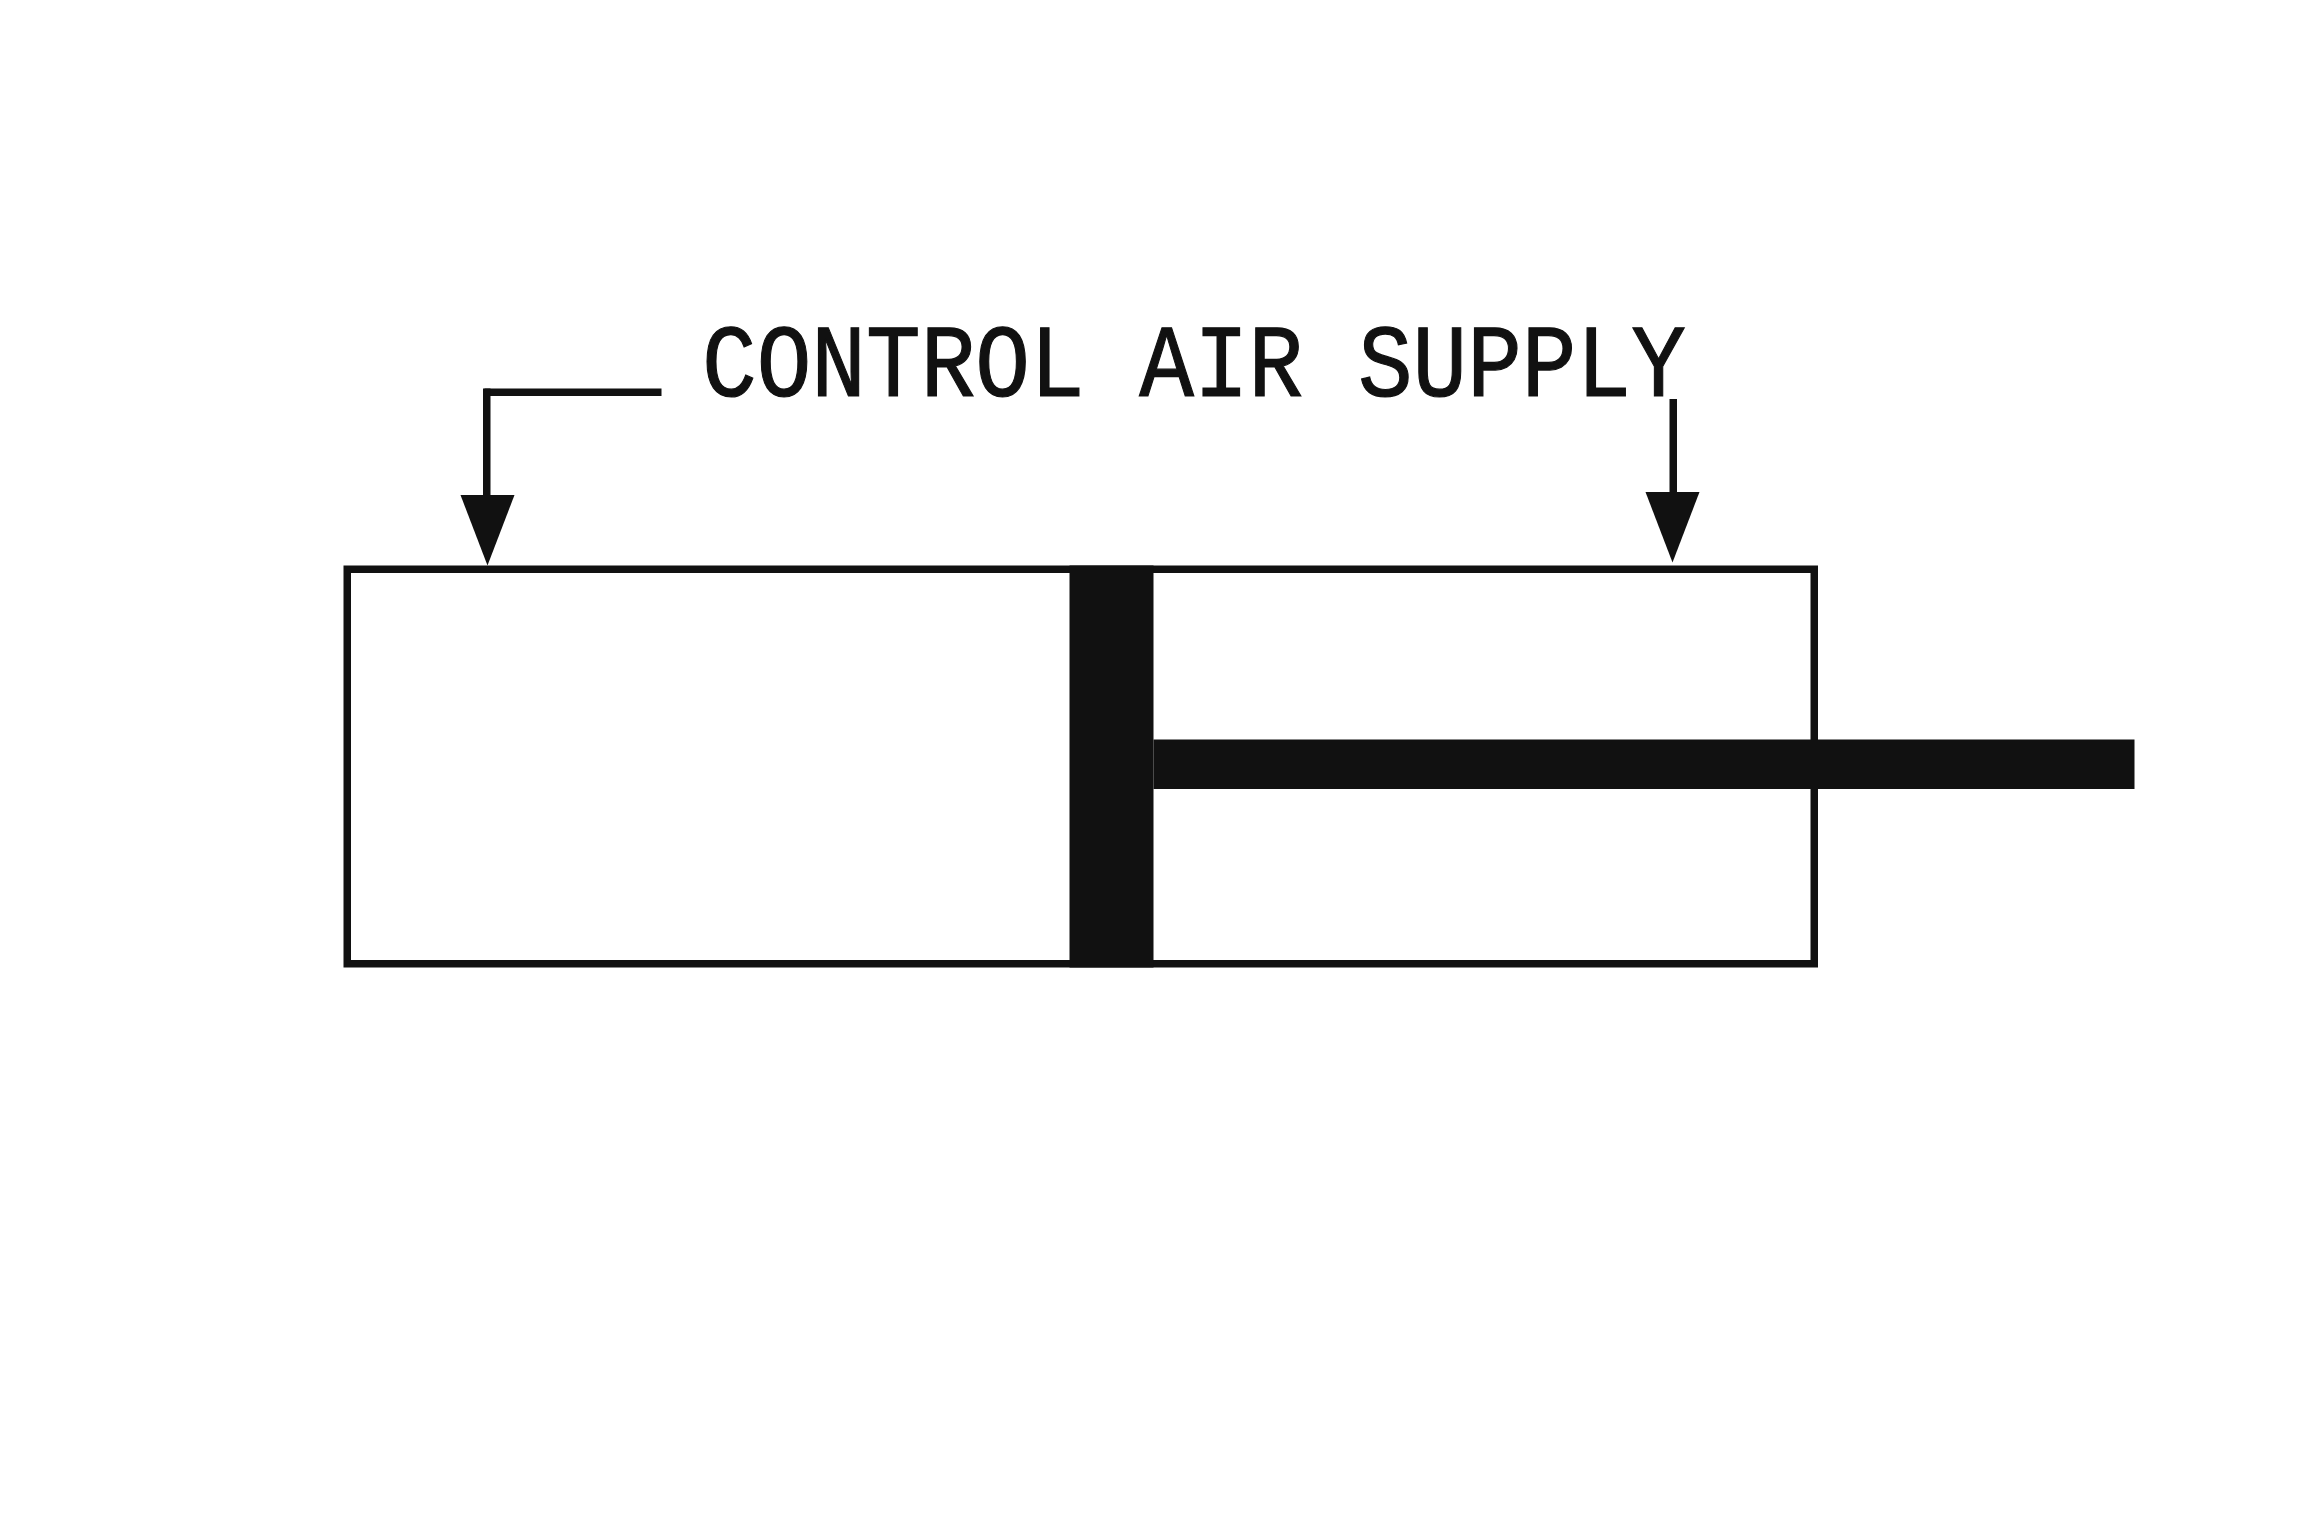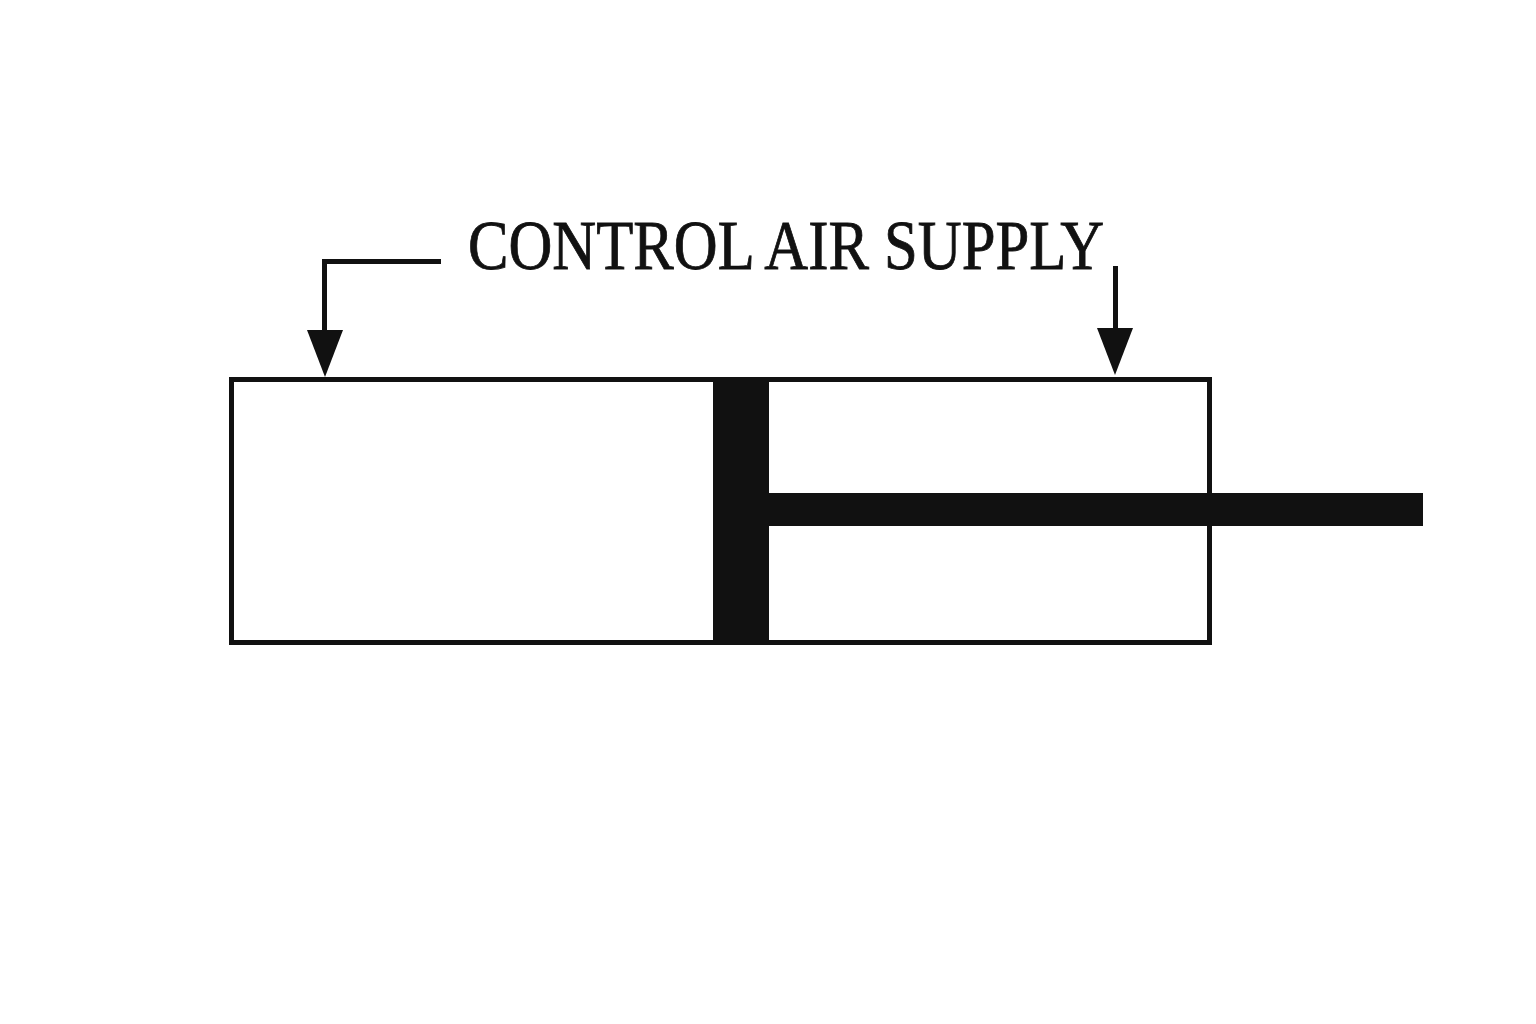--- a/index.html
+++ b/index.html
@@ -6,21 +6,21 @@
     margin: 0;
     padding: 0;
     background: var(--bg, #ffffff);
   }
   .canvas {
     position: relative;
     width: 1536px;
     height: 1024px;
     background: var(--bg, #ffffff);
     overflow: hidden;
-    font-family: Liberation Serif, serif;
+    font-family: Liberation Mono, monospace;
   }
   .abs { position: absolute; }
 
   
   .diagram-label {
     left: 468px;
     top: 212px;
     font-size: 69px;
     line-height: 1;
     font-weight: 400;

